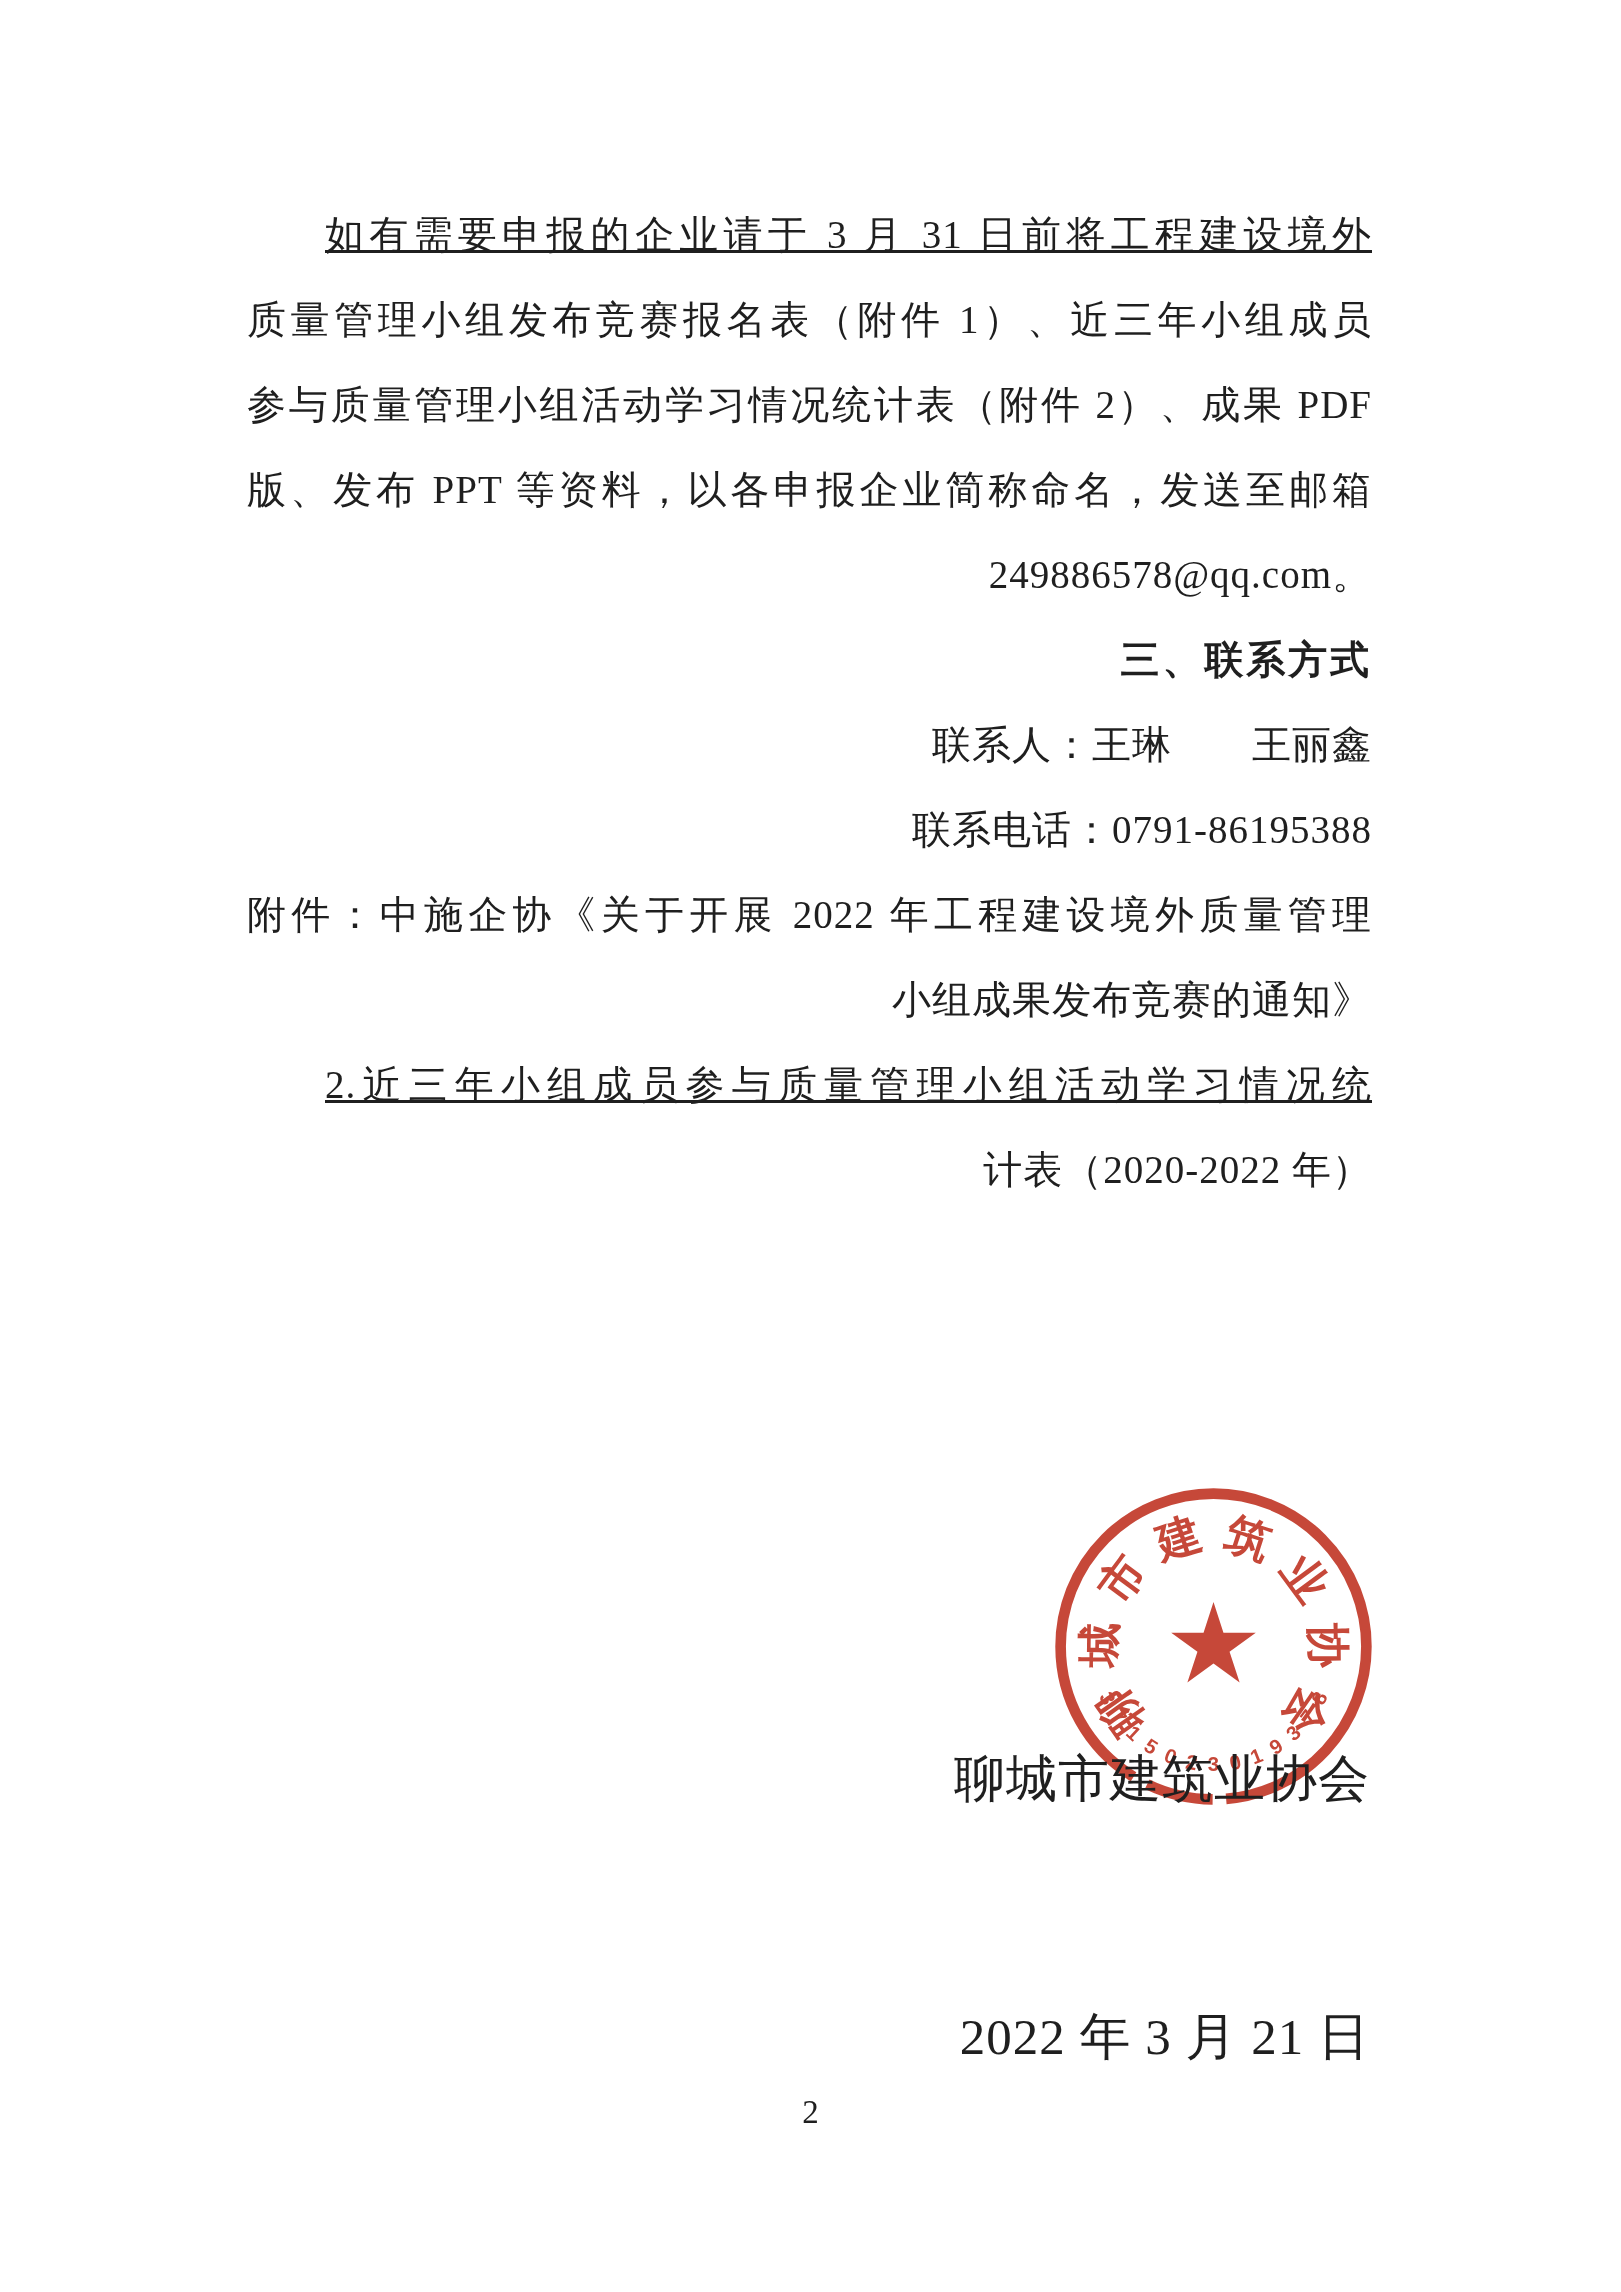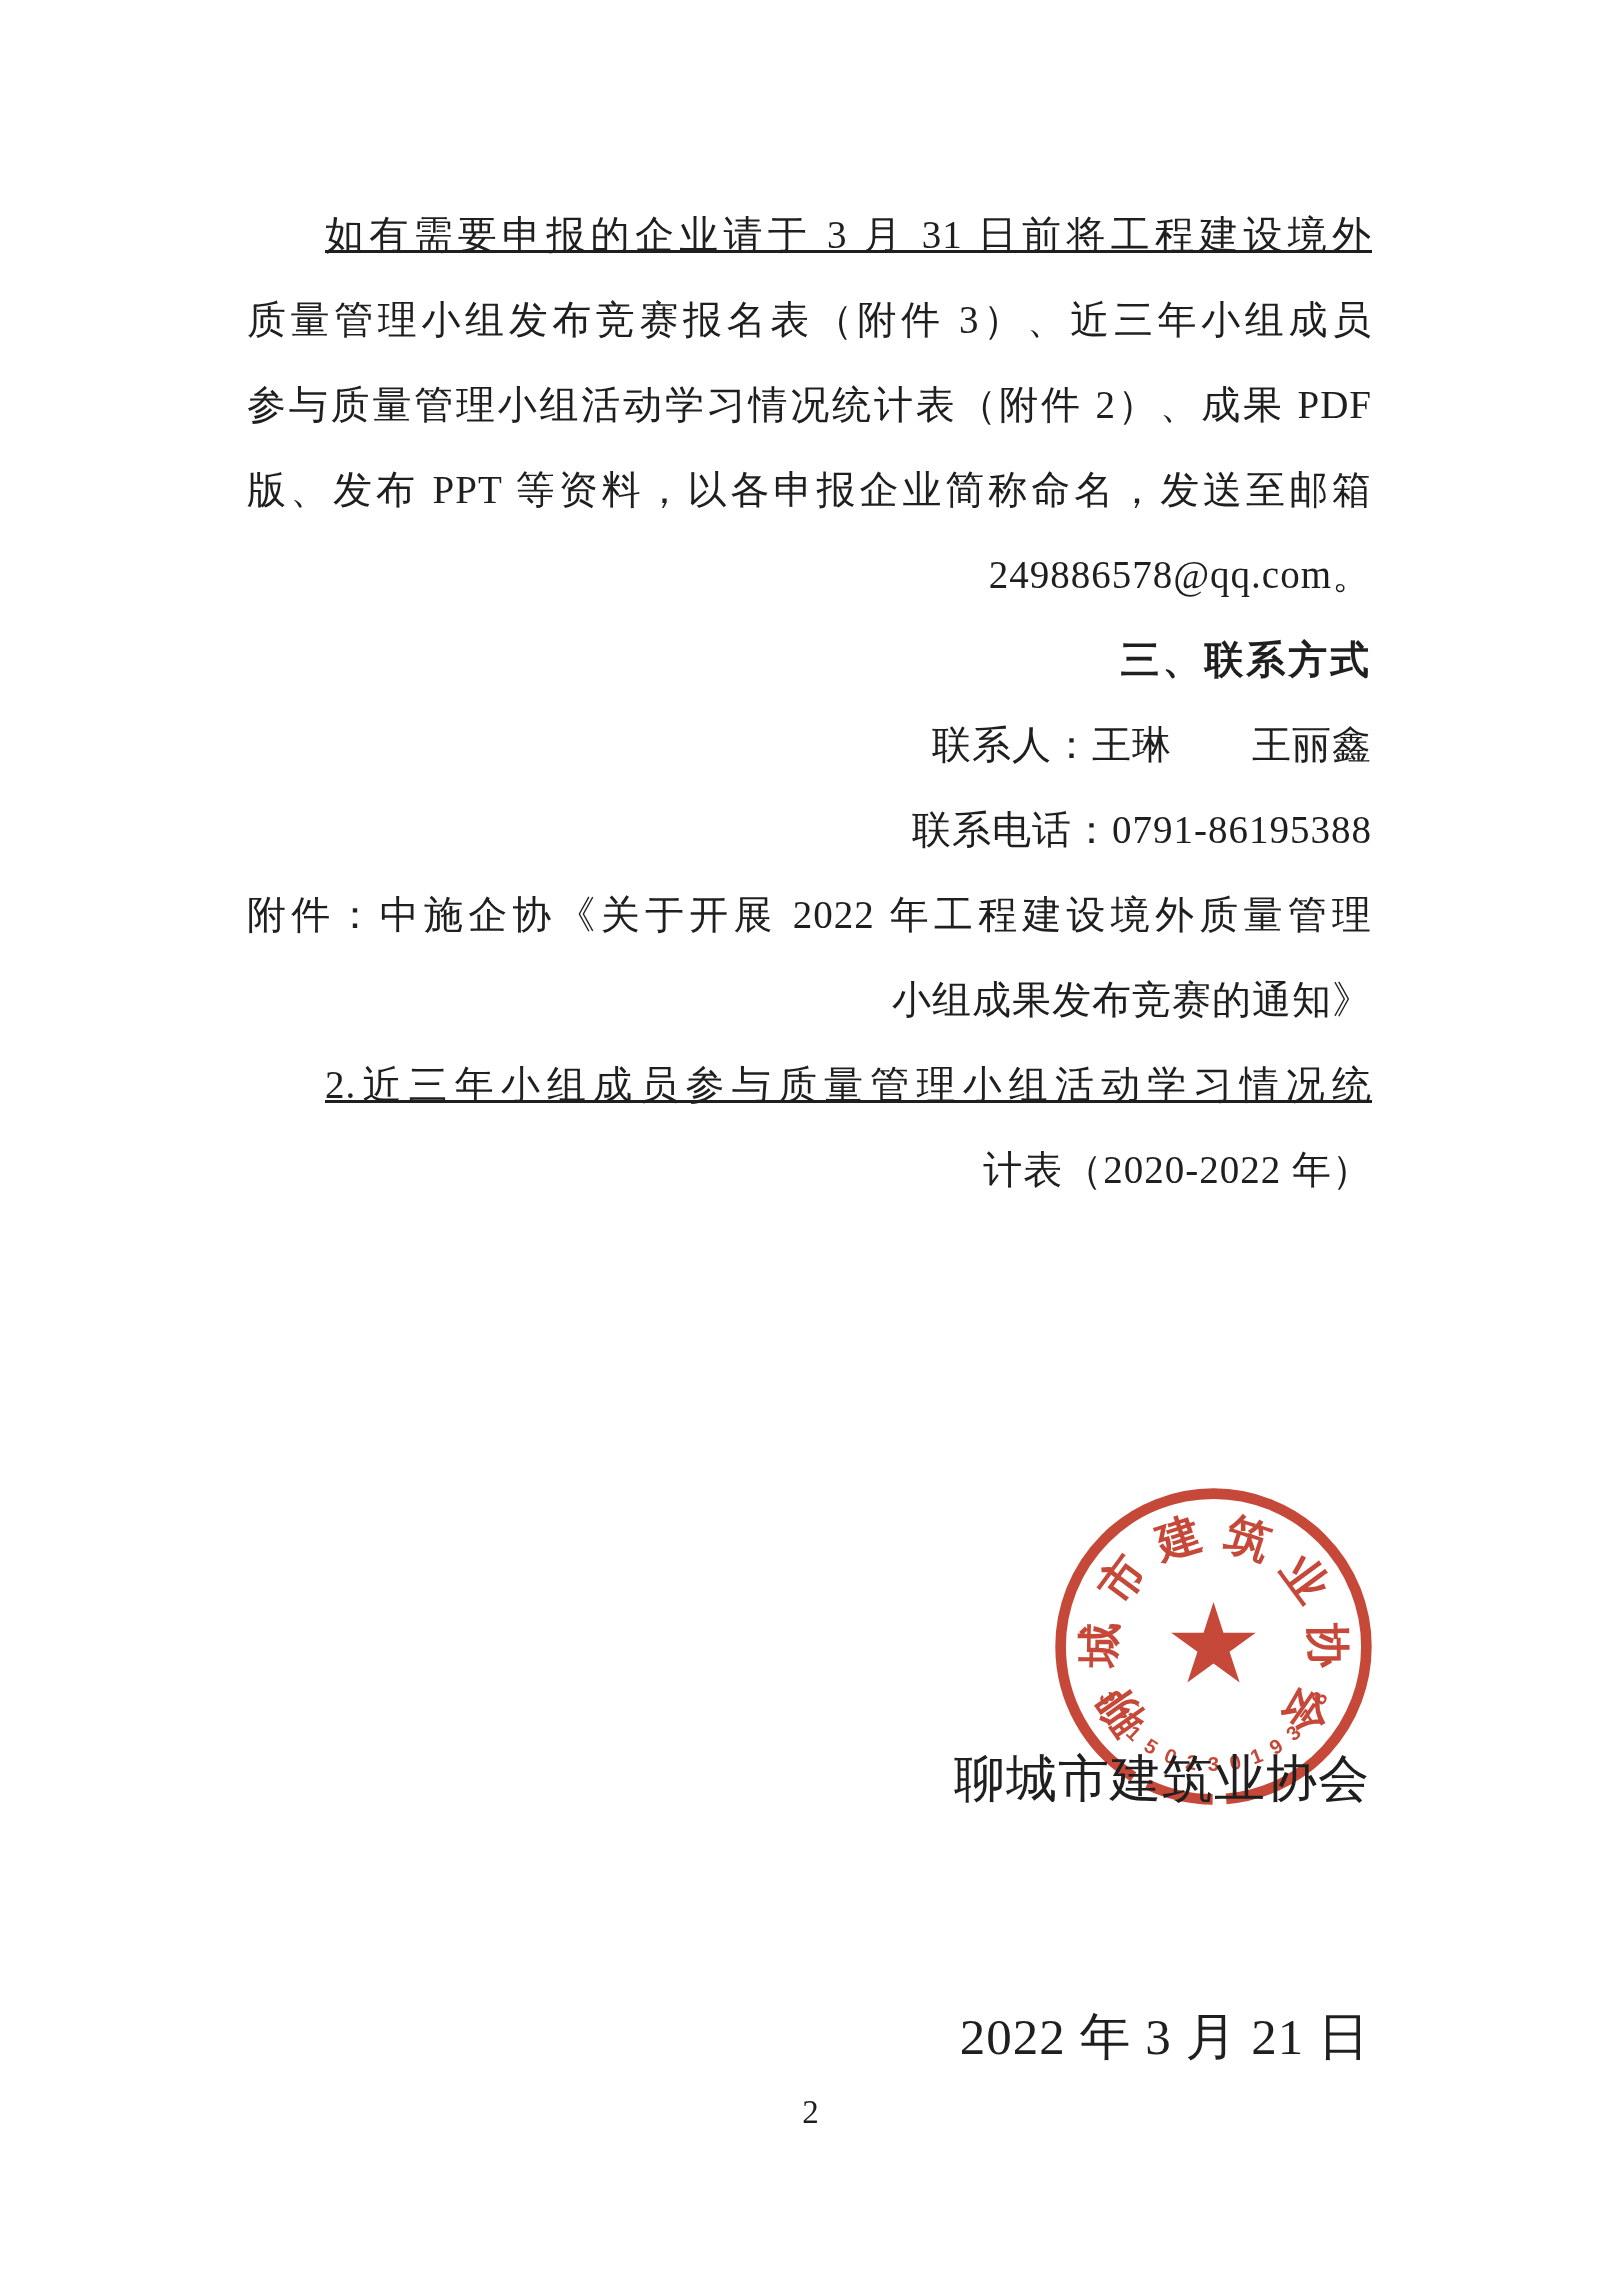--- a/index.html
+++ b/index.html
@@ -44,21 +44,21 @@
   .pageno{
     position:absolute;top:2094px;left:0;width:100%;text-align:center;
     font-size:33px;z-index:3;
   }
 </style>
 </head>
 <body>
 
 <div class="content">
   <div class="line indent justify">如有需要申报的企业请于 3 月 31 日前将工程建设境外</div>
-  <div class="line justify">质量管理小组发布竞赛报名表（附件 3）、近三年小组成员</div>
+  <div class="line justify">质量管理小组发布竞赛报名表（附件 1）、近三年小组成员</div>
   <div class="line justify">参与质量管理小组活动学习情况统计表（附件 2）、成果 PDF</div>
   <div class="line justify">版、发布 PPT 等资料，以各申报企业简称命名，发送至邮箱</div>
   <div class="line">249886578@qq.com。</div>
   <div class="line heading">三、联系方式</div>
   <div class="line">联系人：王琳　　王丽鑫</div>
   <div class="line">联系电话：0791-86195388</div>
   <div class="line justify">附件：中施企协《关于开展 2022 年工程建设境外质量管理</div>
   <div class="line">小组成果发布竞赛的通知》</div>
   <div class="line indent justify">2.近三年小组成员参与质量管理小组活动学习情况统</div>
   <div class="line">计表（2020-2022 年）</div>

